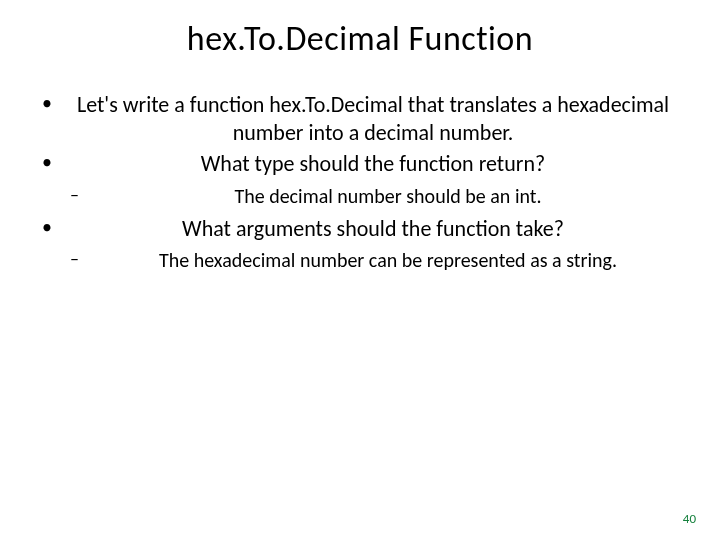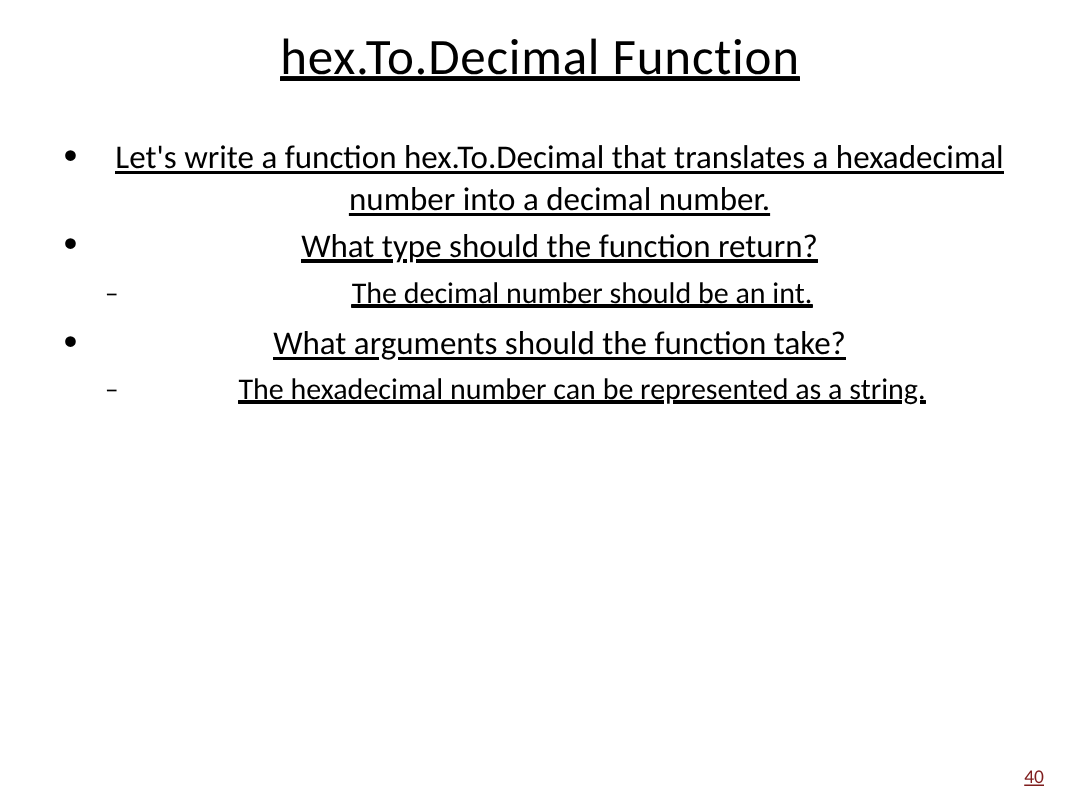--- a/index.html
+++ b/index.html
@@ -1,19 +1,18 @@
 <!DOCTYPE html>
 <html><head>
   <meta charset="utf-8">
   <style>
     * {
       margin: 0;
       padding: 0;
       box-sizing: border-box;
-      text-decoration: underline;
     }
     body {
       width: 720px;
       height: 540px;
       background: #ffffff;
       font-family: Calibri, "Segoe UI", Arial, sans-serif;
       color: #000000;
       position: relative;
       overflow: hidden;
     }
@@ -68,21 +67,21 @@
       position: absolute;
       left: 8px;
       top: 0;
       font-size: 18px;
     }
     .page-number {
       position: absolute;
       bottom: 14px;
       right: 24px;
       font-size: 13px;
-      color: #7f1d1d;
+      color: #15803d;
     }
   </style>
 </head>
 <body>
 
 <div class="slide">
   <h1 class="title">hex.To.Decimal Function</h1>
   <div class="content">
     <ul class="level1">
       <li>

